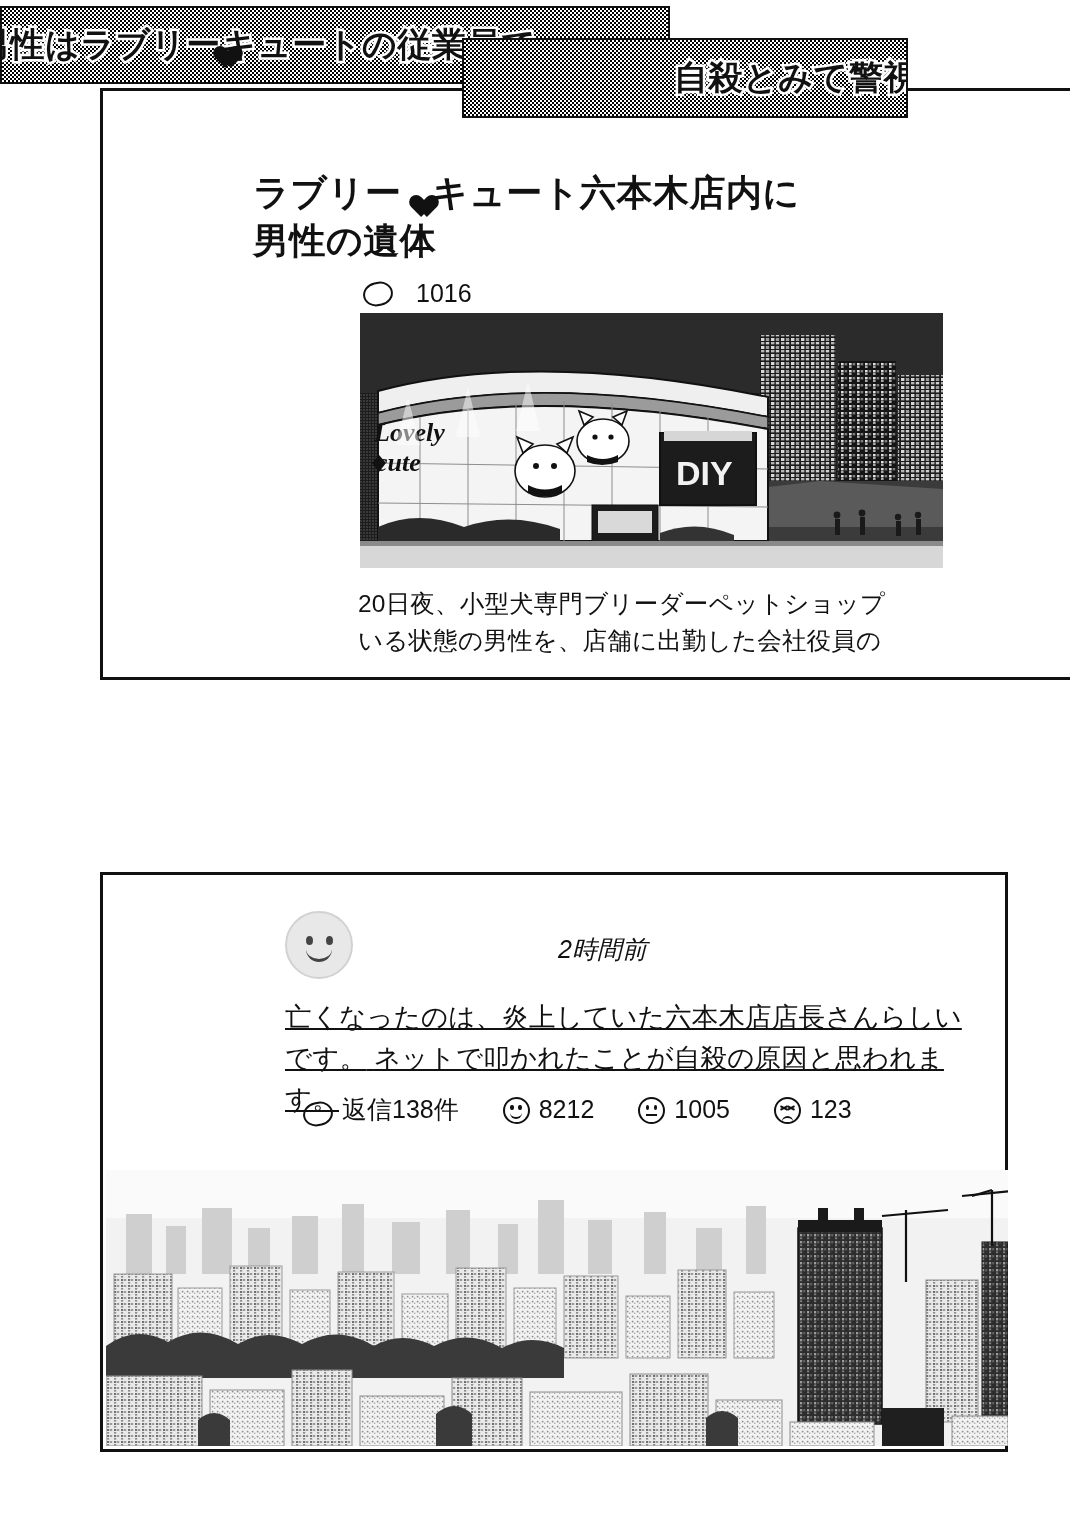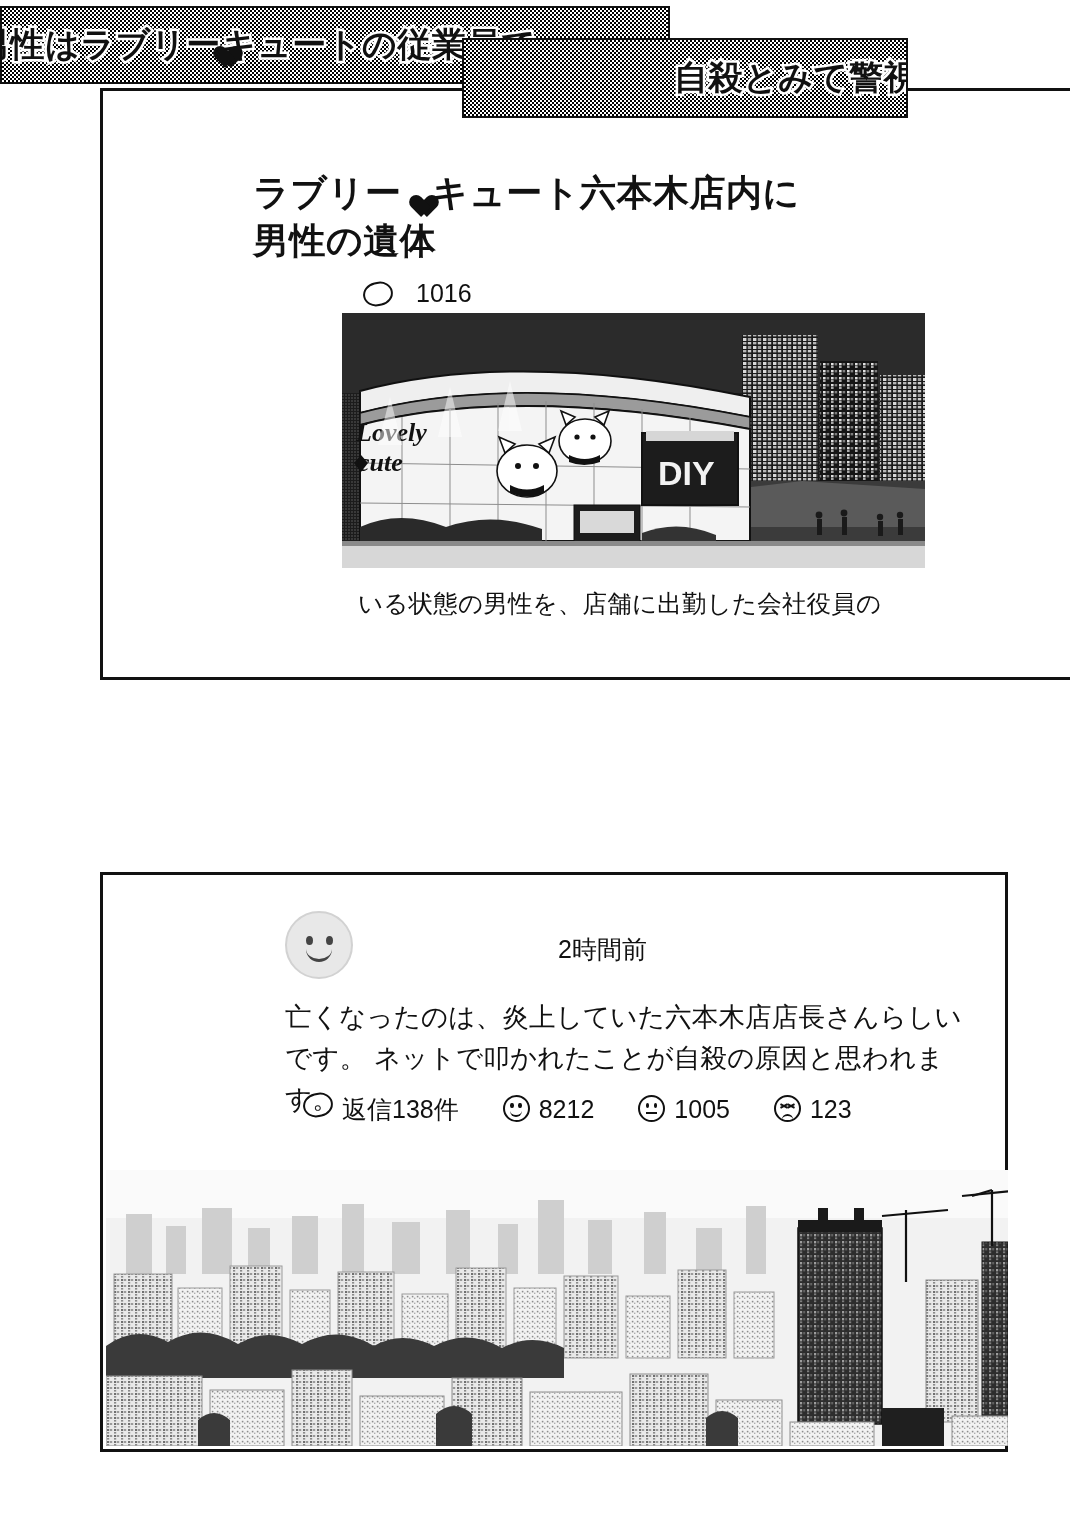--- a/index.html
+++ b/index.html
@@ -114,21 +114,21 @@
     height: 24px;
     border: 2.6px solid #111;
     border-radius: 50%/55%;
     position: relative;
     box-sizing: border-box;
     transform: rotate(-12deg);
   }
 
   .news-photo {
     position: absolute;
-    left: 239px;
+    left: 257px;
     top: 222px;
     width: 583px;
     height: 255px;
     overflow: hidden;
     background: #2a2a2a;
   }
   .news-body {
     position: absolute;
     left: 255px;
     top: 494px;
@@ -198,41 +198,43 @@
     top: 46px;
     font-size: 37px;
     font-weight: 700;
     letter-spacing: 0.5px;
   }
   .comment-time {
     position: absolute;
     left: 455px;
     top: 58px;
     font-size: 25px;
+    font-style: italic;
   }
   .comment-text {
     position: absolute;
     left: 182px;
     top: 122px;
     width: 700px;
     font-size: 26.5px;
     line-height: 1.55;
     letter-spacing: 0.2px;
+    text-decoration: underline;
   }
   .reaction-row {
     position: absolute;
     left: 200px;
     top: 218px;
     display: flex;
     align-items: center;
     font-size: 25px;
   }
   .reaction {
     display: flex;
-    align-items: flex-start;
+    align-items: flex-end;
     gap: 9px;
     margin-right: 44px;
   }
   .face {
     width: 27px;
     height: 27px;
     border: 2.5px solid #111;
     border-radius: 50%;
     position: relative;
     box-sizing: border-box;
@@ -404,20 +406,21 @@
 
       <g fill="#ffffff" opacity="0.5">
         <polygon points="48,84 36,132 60,132"></polygon>
         <polygon points="108,74 96,124 120,124"></polygon>
         <polygon points="168,68 156,118 180,118"></polygon>
       </g>
     </svg>
   </div>
 
   <div class="news-body">
+    <span class="clip">20日夜、小型犬専門ブリーダーペットショップ</span>
     <span class="clip">いる状態の男性を、店舗に出勤した会社役員の</span>
   </div>
 </div>
 
 <div id="panel-ticker">
   <div class="strip" id="strip-1">
     <span><span>男性はラブリー</span><span class="heart"></span><span>キュートの従業員で</span></span>
   </div>
   <div class="strip" id="strip-2">
     <span>自殺とみて警視庁は</span>

